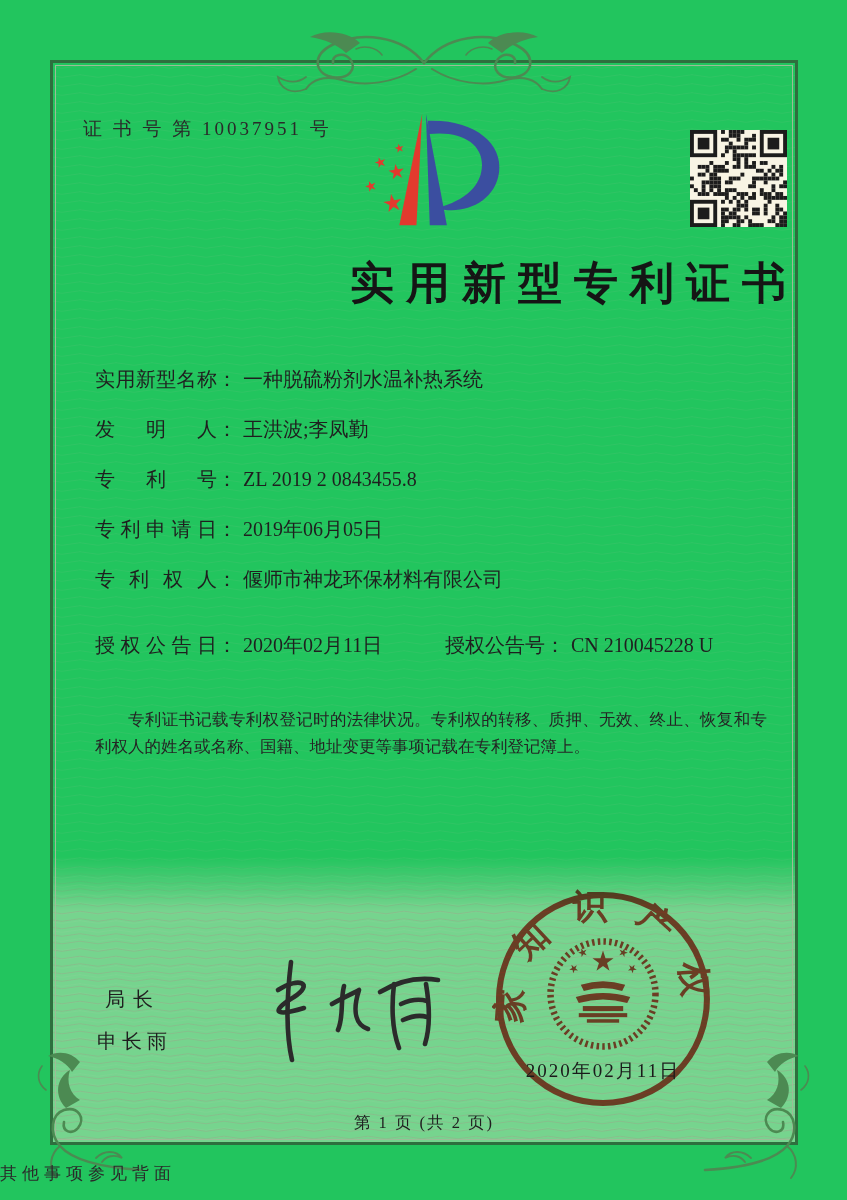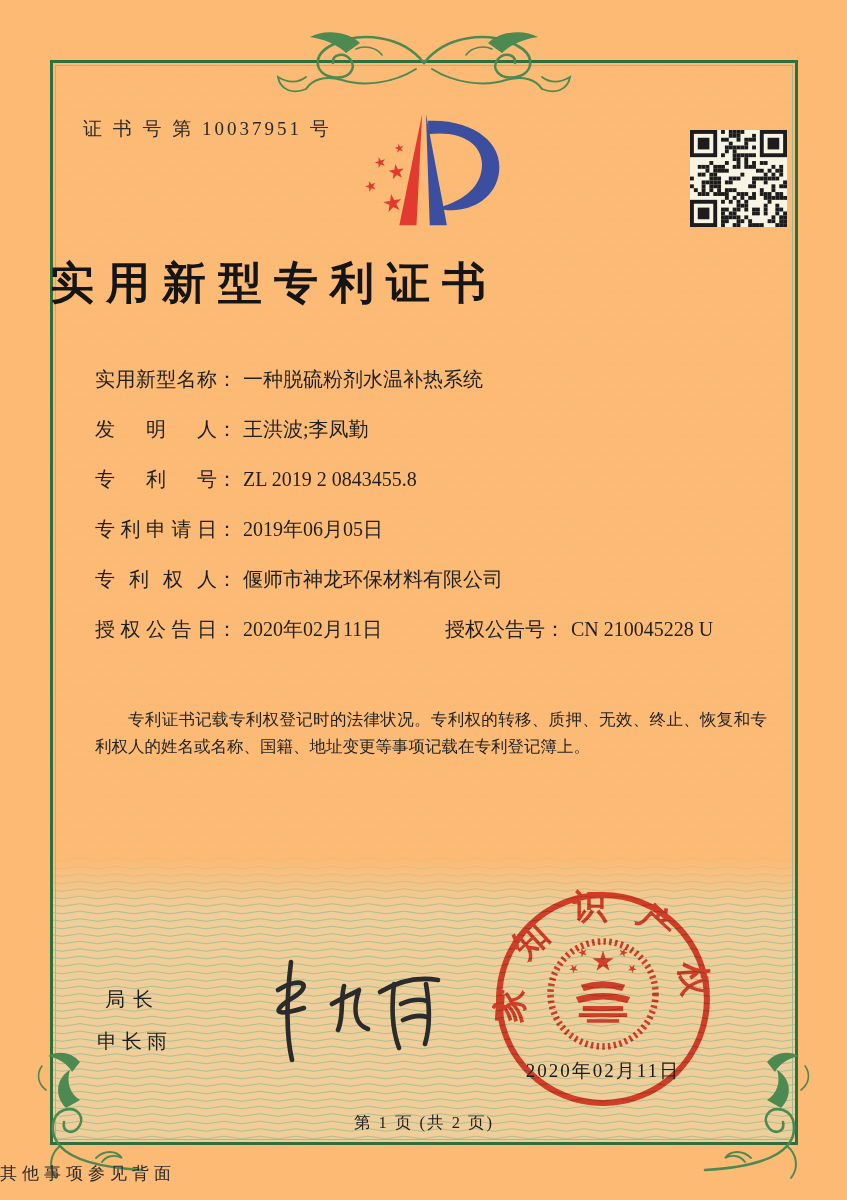--- a/index.html
+++ b/index.html
@@ -1,38 +1,38 @@
 <!DOCTYPE html>
 <html><head>
 <meta charset="utf-8">
 <style>
   html,body{margin:0;padding:0;}
-  .page{position:relative;width:847px;height:1200px;background:#fdba74;overflow:hidden;
+  .page{position:relative;width:847px;height:1200px;background:#22c55e;overflow:hidden;
         font-family:"Liberation Serif","DejaVu Serif",serif;color:#1f1f1f;}
   .frame{position:absolute;left:50px;top:60px;width:748px;height:1085px;
          border:3px solid #2e6f3e;box-sizing:border-box;}
   .frame-inner{position:absolute;left:2px;top:2px;right:2px;bottom:2px;border:1px solid #9cbc97;}
   svg.deco{position:absolute;pointer-events:none;}
   .waves-faint{position:absolute;left:53px;top:63px;width:742px;height:1079px;opacity:.55;}
   .band{position:absolute;left:53px;top:856px;width:742px;height:286px;
         background:rgba(222,231,201,.45);
         -webkit-mask-image:linear-gradient(to bottom,transparent,#000 55px);
         mask-image:linear-gradient(to bottom,transparent,#000 55px);}
   .band svg{width:100%;height:100%;}
   .cert-no{position:absolute;left:83px;top:116px;font-size:19px;letter-spacing:3px;color:#2a2a2a;}
   .logo{position:absolute;left:330px;top:110px;width:190px;height:126px;}
   .qr{position:absolute;left:690px;top:130px;width:97px;height:97px;}
-  .title{position:absolute;left:50px;top:254px;width:748px;text-align:left;
+  .title{position:absolute;left:50px;top:254px;width:748px;text-align:right;
          font-size:44px;font-weight:700;letter-spacing:12px;color:#151515;}
   .fields{position:absolute;left:95px;top:365px;width:672px;font-size:20px;}
   .frow{line-height:29px;margin-bottom:21px;white-space:nowrap;}
   .flabel{display:inline-block;width:122px;text-align:justify;text-align-last:justify;
           text-justify:inter-character;vertical-align:bottom;}
   .colon{padding-right:6px;}
-  .grant2{display:inline-block;margin-left:60px;}
+  .grant2{display:inline-block;margin-left:60px;margin-top:16px;}
   .grant1{display:inline-block;width:285px;}
   .paras{position:absolute;left:95px;top:707px;width:672px;font-size:16.5px;
          line-height:26.8px;color:#242424;text-align:justify;}
   .paras p{margin:0 0 1px 0;text-indent:2em;}
   .director-role{position:absolute;left:105px;top:986px;font-size:20px;letter-spacing:8px;}
   .director-name{position:absolute;left:97px;top:1028px;font-size:20px;letter-spacing:5px;}
   .signature{position:absolute;left:228px;top:950px;width:215px;height:118px;}
   .seal{position:absolute;left:492px;top:888px;width:222px;height:222px;
         mix-blend-mode:multiply;opacity:.92;}
   .seal-date{position:absolute;left:492px;top:1058px;width:222px;text-align:center;

